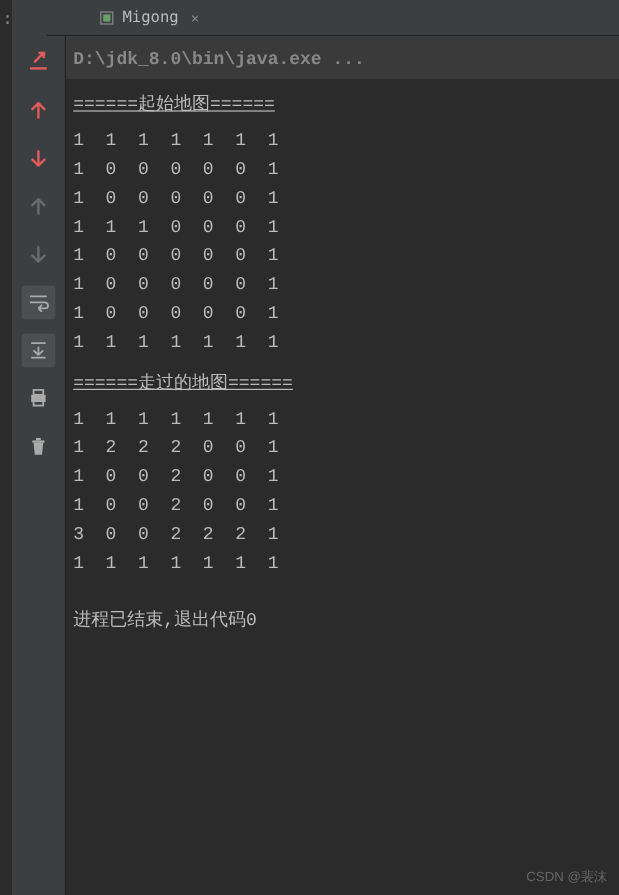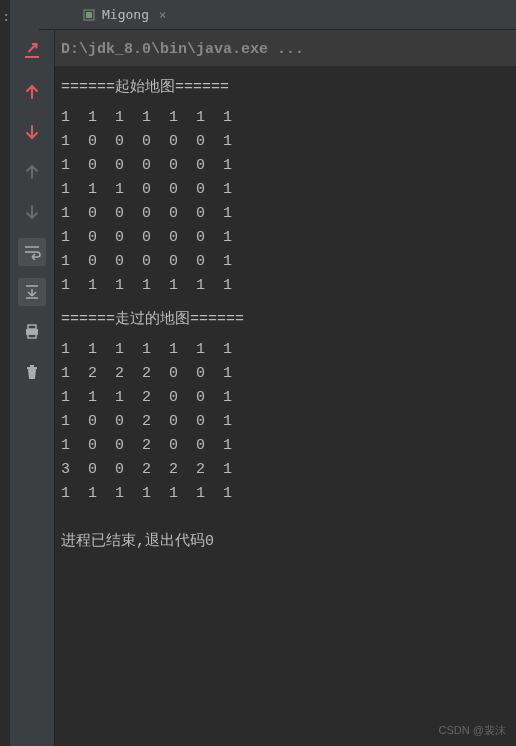--- a/index.html
+++ b/index.html
@@ -95,20 +95,21 @@
     .console-line.cmd {
       background: #3a3a3a;
       color: #888;
       padding-top: 8px;
       padding-bottom: 4px;
       font-weight: bold;
     }
     .console-line.header {
       margin-top: 10px;
       margin-bottom: 6px;
+      text-decoration: underline;
     }
     .grid-row {
       letter-spacing: 0px;
     }
     .console-line.exit {
       margin-top: 24px;
     }
     .watermark {
       position: absolute;
       bottom: 8px;
@@ -201,21 +202,20 @@
         <div class="console-line grid-row">1  1  1  0  0  0  1</div>
         <div class="console-line grid-row">1  0  0  0  0  0  1</div>
         <div class="console-line grid-row">1  0  0  0  0  0  1</div>
         <div class="console-line grid-row">1  0  0  0  0  0  1</div>
         <div class="console-line grid-row">1  1  1  1  1  1  1</div>
       </div>
     <div class="console-line header">======走过的地图======</div>
     <div id="grid2">
         <div class="console-line grid-row">1  1  1  1  1  1  1</div>
         <div class="console-line grid-row">1  2  2  2  0  0  1</div>
-        <div class="console-line grid-row">1  1  1  2  0  0  1</div>
         <div class="console-line grid-row">1  0  0  2  0  0  1</div>
         <div class="console-line grid-row">1  0  0  2  0  0  1</div>
         <div class="console-line grid-row">3  0  0  2  2  2  1</div>
         <div class="console-line grid-row">1  1  1  1  1  1  1</div>
       </div>
     <div class="console-line exit">进程已结束,退出代码0</div>
   </div>
 </div>
 
 <div class="watermark">CSDN @裴沫</div>

